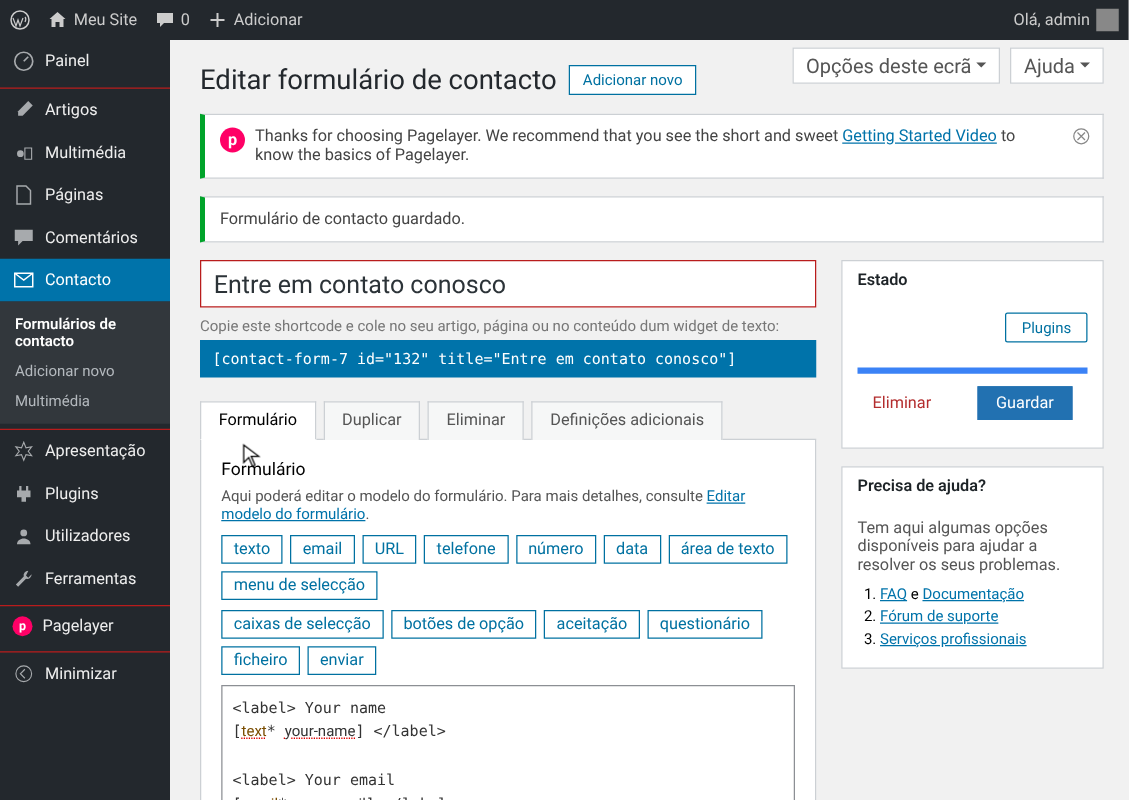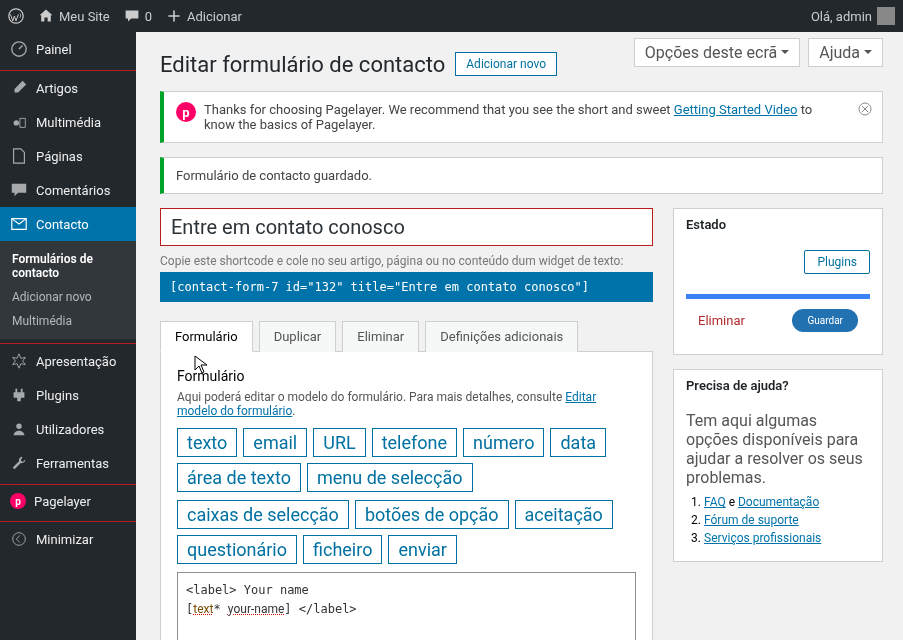--- a/index.html
+++ b/index.html
@@ -57,37 +57,37 @@
 .tabs-row { display: flex; gap: 6px; border-bottom: 1px solid #ccd0d4; }
 .tab { background: #f6f7f7; border: 1px solid #ccd0d4; border-bottom: none; padding: 7px 14px; font-size: 13px; color: #555; cursor: pointer; position: relative; top: 1px; }
 .tab.active { background: #fff; color: #000; border-bottom: 1px solid #fff; }
 .tab-panel { border: 1px solid #ccd0d4; border-top: none; background: #fff; padding: 16px; }
 
 .panel-subhead { font-size: 14px; font-weight: 400; margin-bottom: 6px; }
 .panel-desc { font-size: 12px; color: #555; margin-bottom: 10px; }
 .panel-desc a { color: #0073aa; text-decoration: underline; }
 
 .tagbtn-row { display: flex; flex-wrap: wrap; gap: 6px; margin-bottom: 8px; }
-.tagbtn { border: 1px solid #0071a1; background: #fff; color: #0071a1; padding: 3px 9px; font-size: 18px; cursor: pointer; }
+.tagbtn { border: 1px solid #0071a1; background: #fff; color: #0071a1; padding: 3px 9px; font-size: 13px; cursor: pointer; }
 
 .form-code { margin-top: 8px; border: 1px solid #8c8f94; padding: 8px; font-family: Consolas, Menlo, monospace; font-size: 12px; line-height: 1.6; color: #333; background: #fff; }
 .form-code .kw { color: #7a4d00; text-decoration: underline dotted #d00; }
 .form-code .nm { text-decoration: underline dotted #d00; color: #333; }
 
 
 .postbox { border: 1px solid #ccd0d4; background: #fff; }
 .postbox-h { padding: 8px 12px; font-size: 13px; font-weight: 600; color: #1d2327; }
 .postbox-body { padding: 10px 12px 12px; }
 .postbox-row { display: flex; justify-content: space-between; align-items: center; }
 .btn-secondary { border: 1px solid #0071a1; color: #0071a1; background: #fff; padding: 4px 12px; font-size: 12px; cursor: pointer; border-radius: 2px; }
 .postbox-foot { padding: 10px 12px; display: flex; justify-content: space-between; align-items: center; border-top: 5px solid #3b82f6; margin-top: 20px; }
 .link-danger { color: #b32d2e; font-size: 13px; cursor: pointer; }
-.btn-primary { background: #2271b1; color: #fff; border: 1px solid #2271b1; padding: 5px 14px; font-size: 10px; cursor: pointer; border-radius: 11px; }
-
-.help-p { font-size: 16px; color: #555; margin-bottom: 8px; }
+.btn-primary { background: #2271b1; color: #fff; border: 1px solid #2271b1; padding: 5px 14px; font-size: 13px; cursor: pointer; border-radius: 0; }
+
+.help-p { font-size: 13px; color: #555; margin-bottom: 8px; }
 .help-ol { list-style: decimal; padding-left: 18px; font-size: 12px; }
 .help-ol li { margin-bottom: 4px; }
 .help-ol a { color: #0073aa; text-decoration: underline; }
 
 .cursor-arrow { position: absolute; left: 194px; top: 355px; pointer-events: none; }
 .cursor-arrow svg { width: 16px; height: 20px; }
 </style>
 </head>
 <body>
 

